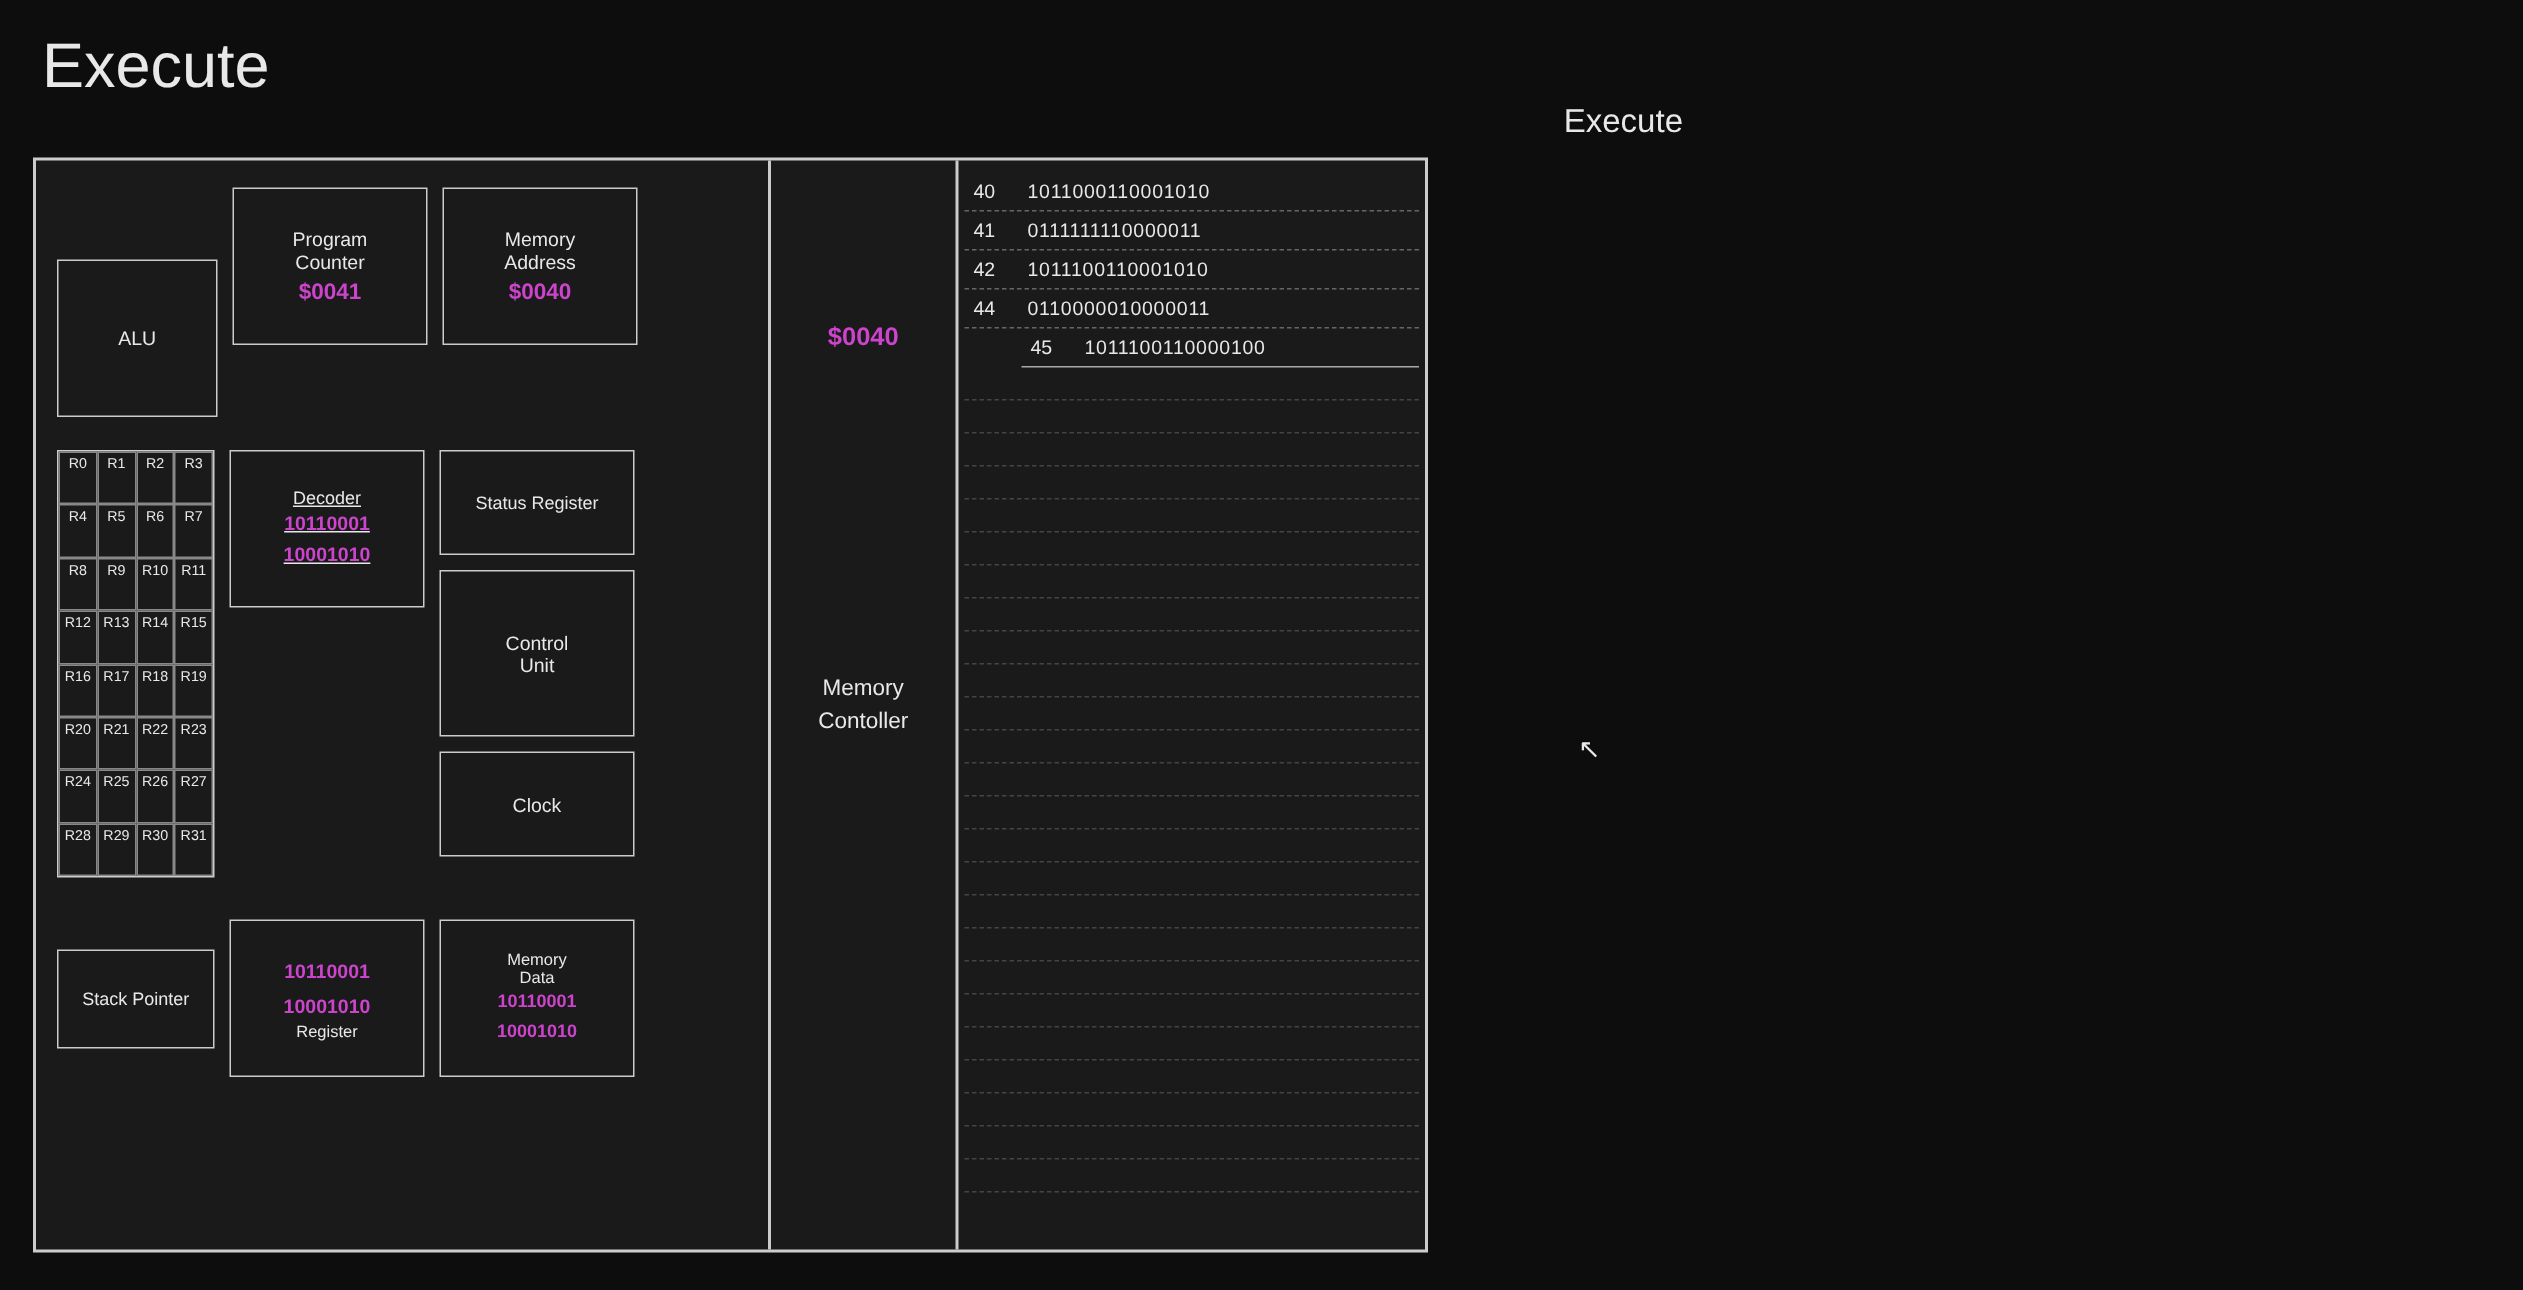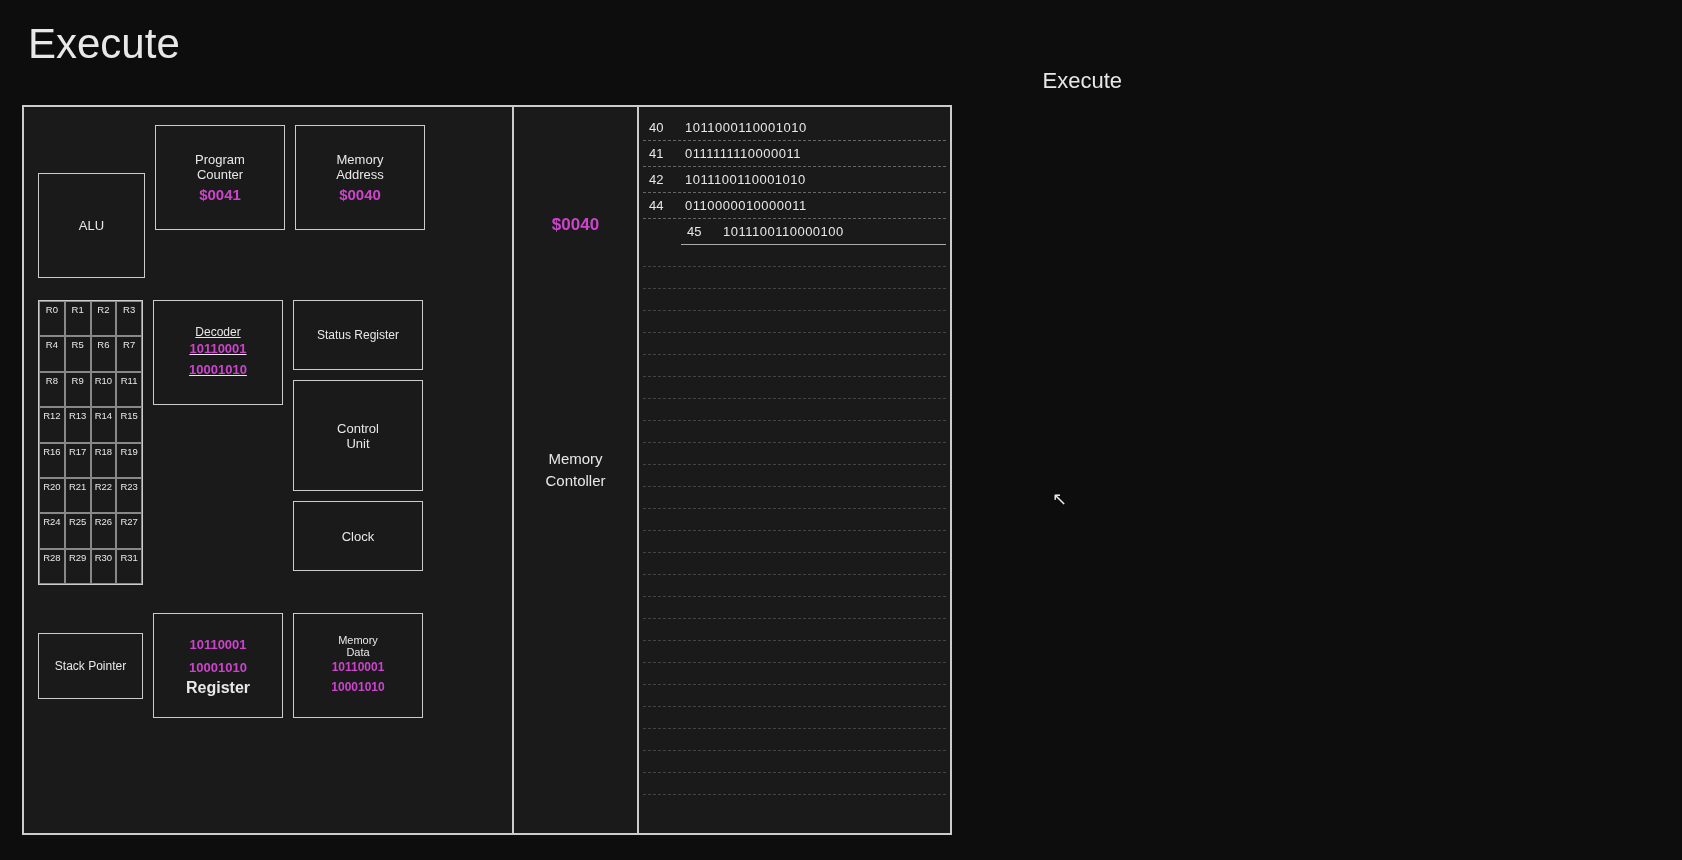--- a/index.html
+++ b/index.html
@@ -340,21 +340,21 @@
 
     <div class="cpu-bottom-area">
       <div class="box stack-pointer-box">
         <span>Stack Pointer</span>
       </div>
       <div class="box instruction-register-box">
         <div class="ir-binary">
           <div>10110001</div>
           <div>10001010</div>
         </div>
-        <span style="font-size:16px;color:#e8e8e8;font-weight:bold;">Register</span>
+        <span style="font-size:11px;color:#e8e8e8;">Register</span>
       </div>
       <div class="box memory-data-box">
         <span style="font-size:11px;">Memory</span>
         <span style="font-size:11px;">Data</span>
         <div class="md-binary">
           <div>10110001</div>
           <div>10001010</div>
         </div>
       </div>
     </div>

